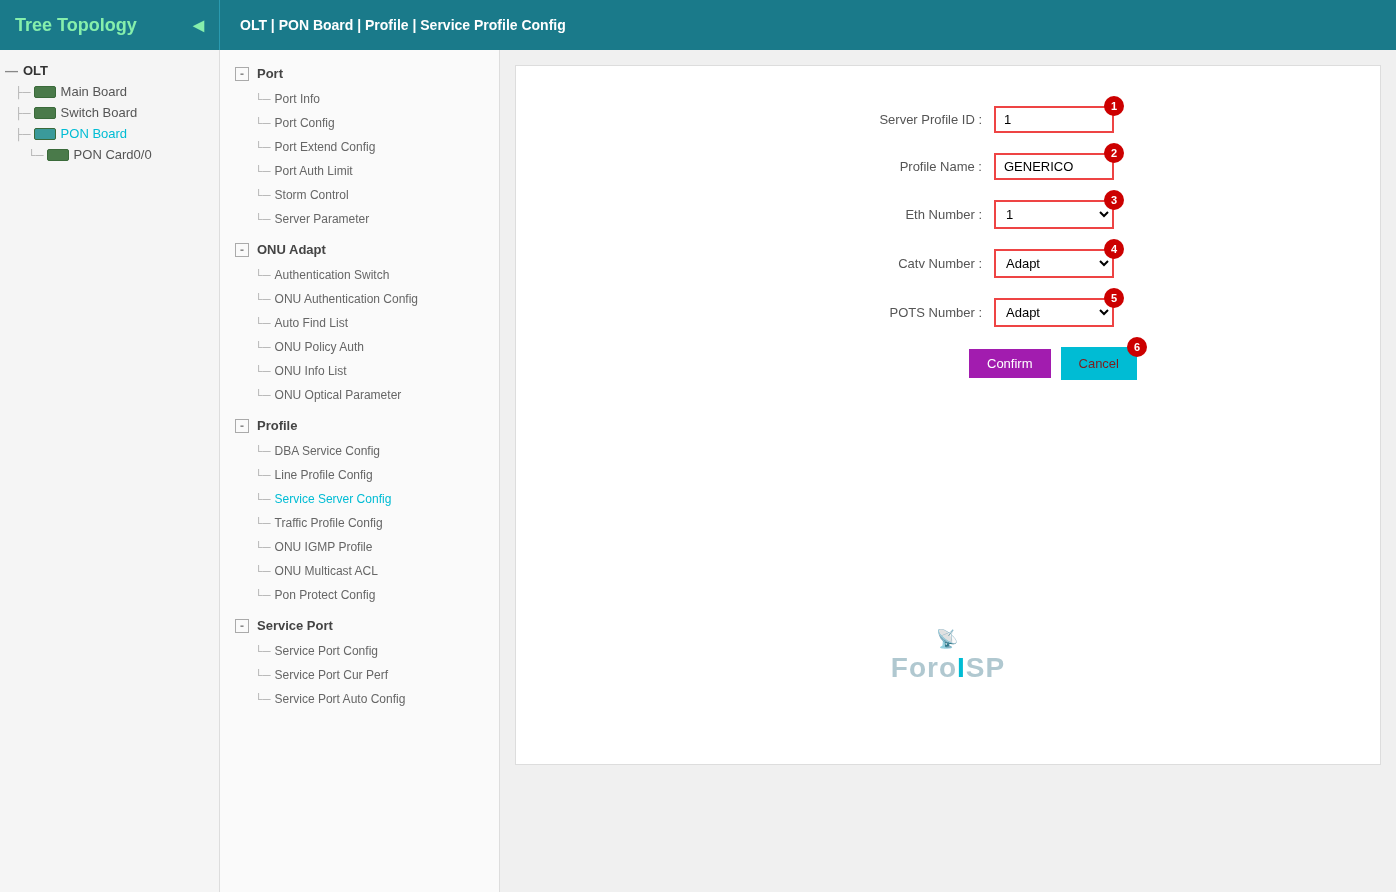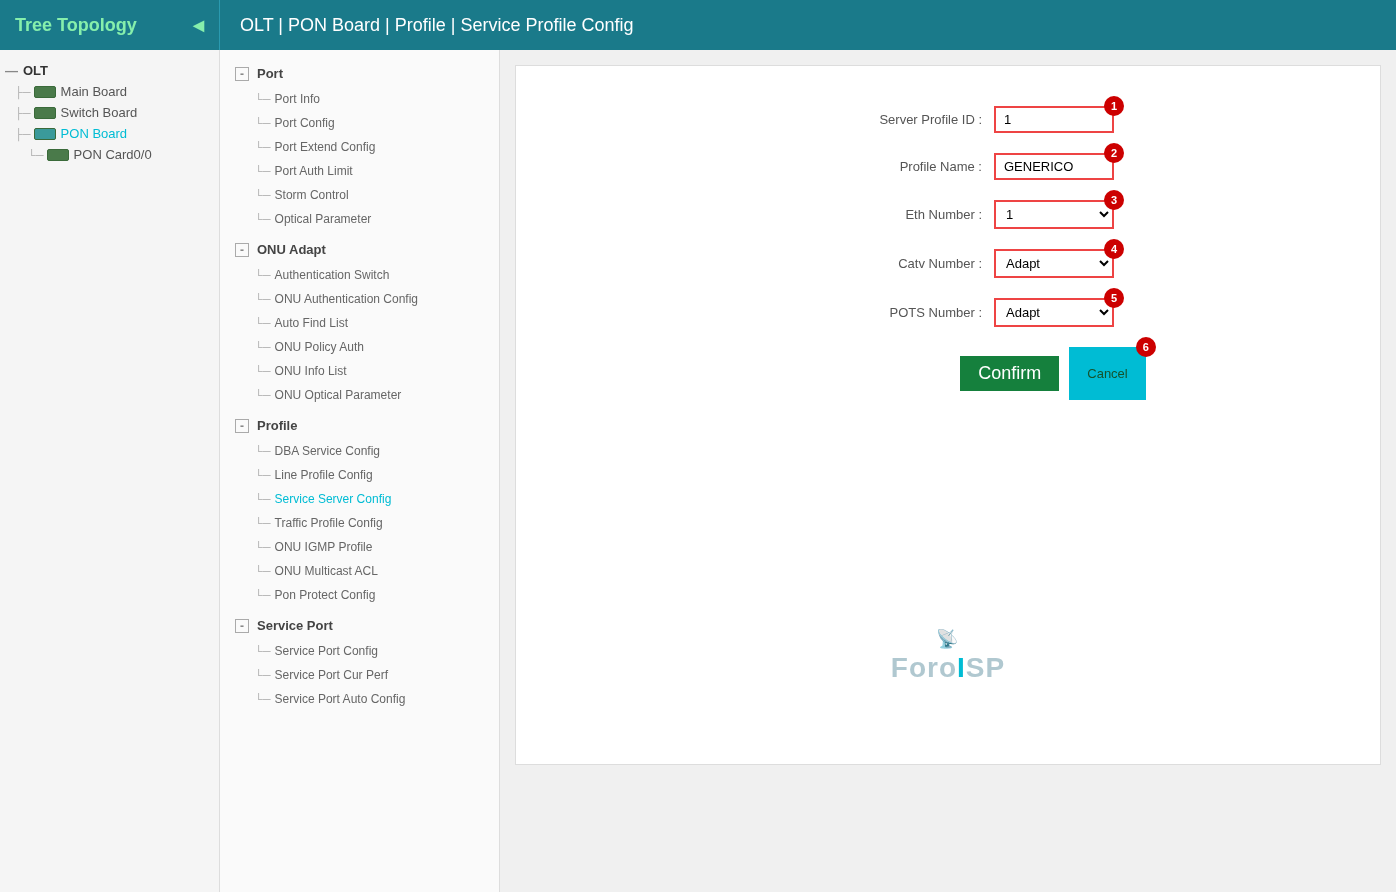--- a/index.html
+++ b/index.html
@@ -24,22 +24,23 @@
       width: 220px;
       height: 100%;
       border-right: 1px solid #2a9ab0;
     }
     .header-title .chevron {
       margin-left: auto;
       font-size: 14px;
     }
     .breadcrumb {
       padding: 0 20px;
-      font-size: 18px;
+      font-size: 14px;
       color: white;
+      font-weight: bold;
     }
 
     
     .main-layout {
       display: flex;
       height: calc(100vh - 50px);
     }
 
     
     .sidebar {
@@ -188,33 +189,33 @@
       width: 20px;
       height: 20px;
       font-size: 11px;
       font-weight: bold;
       display: flex;
       align-items: center;
       justify-content: center;
     }
 
     .btn-confirm {
-      background: #15803d;
+      background: #a21caf;
       color: white;
       border: none;
       padding: 7px 18px;
       cursor: pointer;
-      font-size: 18px;
+      font-size: 13px;
       margin-right: 10px;
     }
     .btn-cancel {
       background: #00bcd4;
-      color: #14532d;
+      color: #7f1d1d;
       border: none;
-      padding: 19px 18px;
+      padding: 9px 18px;
       cursor: pointer;
       font-size: 13px;
     }
 
     .watermark {
       position: absolute;
       bottom: 80px;
       left: 50%;
       transform: translateX(-50%);
       color: #b0c8d0;
@@ -302,21 +303,21 @@
         <div class="menu-item">
           <span class="tree-dash">└─</span>
           <span>Port Auth Limit</span>
         </div>
         <div class="menu-item">
           <span class="tree-dash">└─</span>
           <span>Storm Control</span>
         </div>
         <div class="menu-item">
           <span class="tree-dash">└─</span>
-          <span>Optical Parameter</span>
+          <span>Server Parameter</span>
         </div>
       </div>
 
       <div class="menu-section">
         <div class="menu-section-header">
           <span class="expand-icon">-</span>
           <span>ONU Adapt</span>
         </div>
         <div class="menu-item">
           <span class="tree-dash">└─</span>

